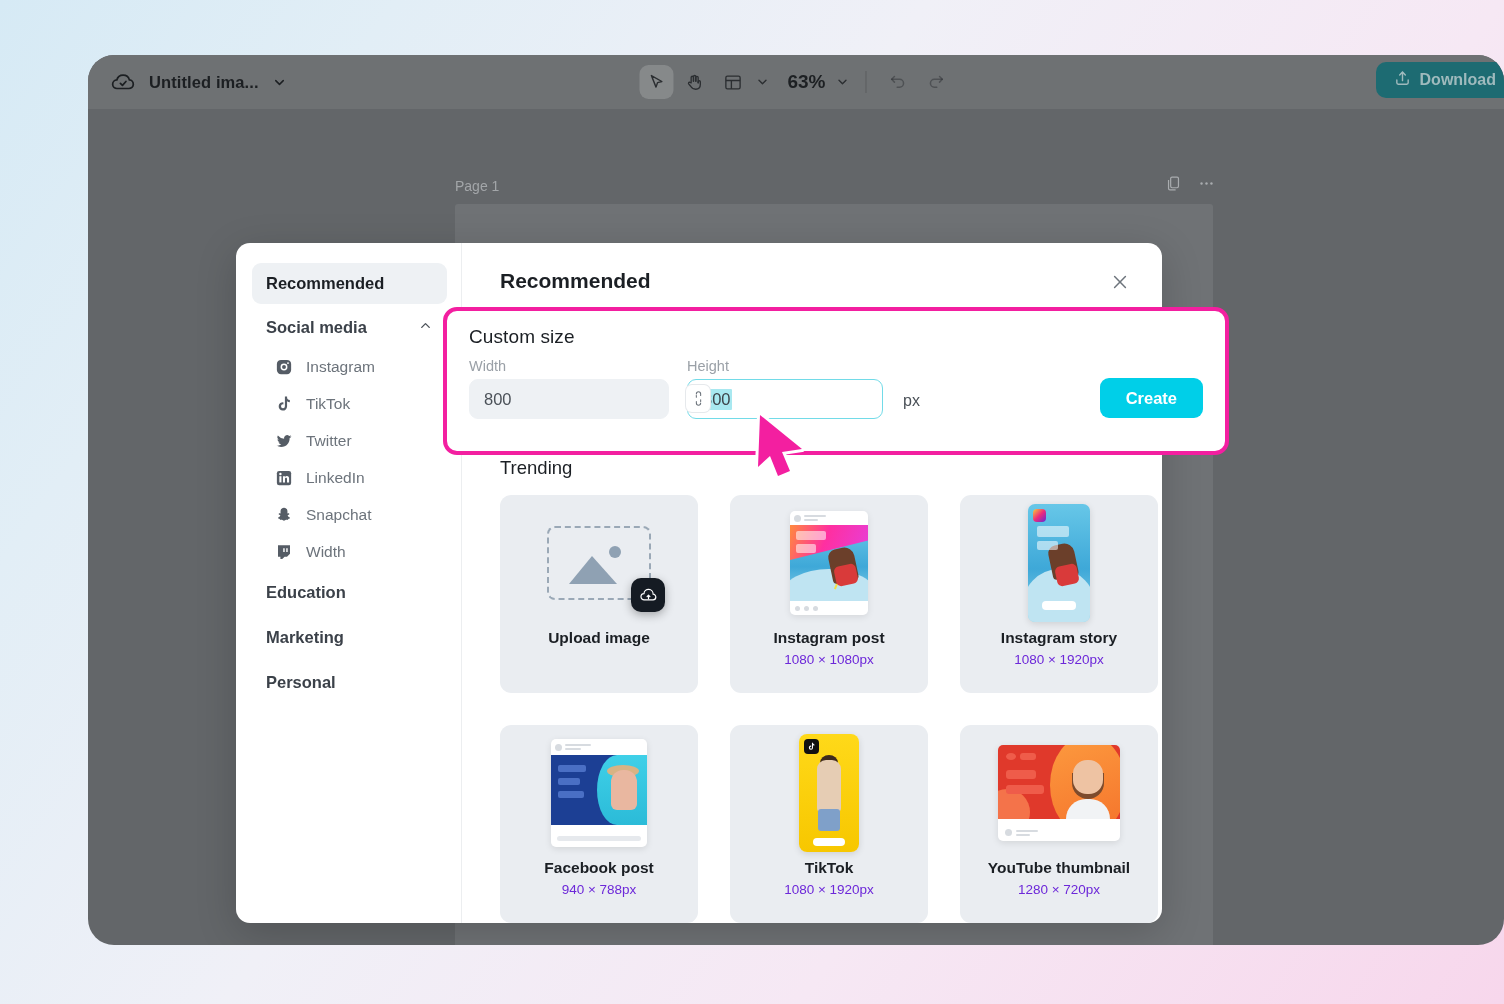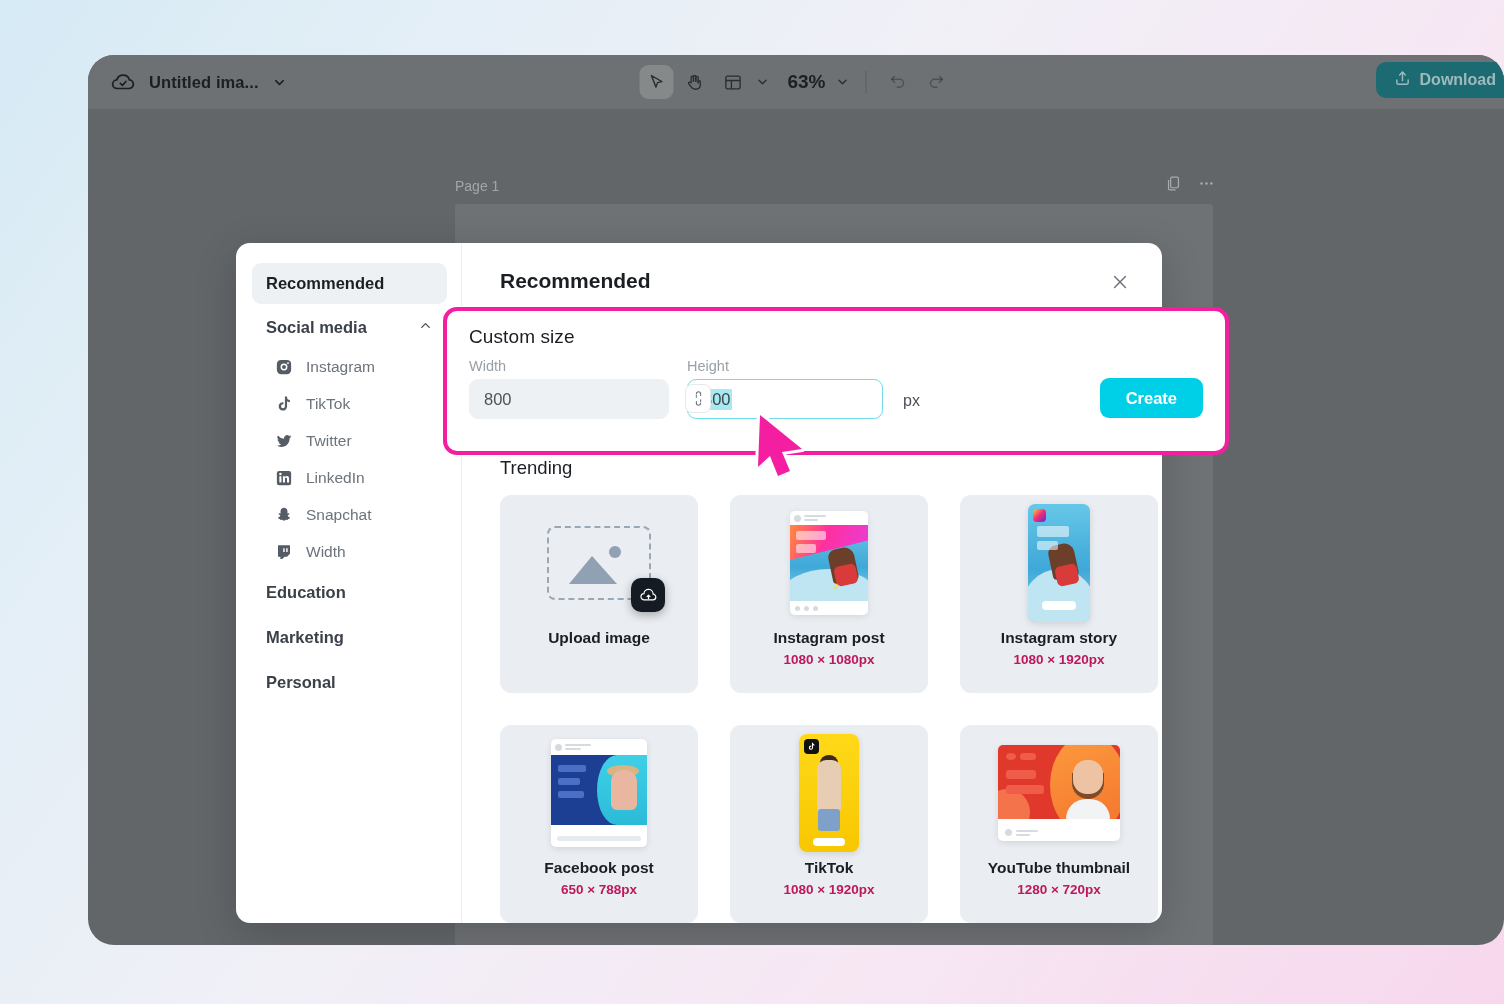--- a/index.html
+++ b/index.html
@@ -156,21 +156,21 @@
     gap: 32px 32px; margin-top: 16px;
   }
   .card {
     background: #eaedf1; border-radius: 11px;
     height: 198px; display: flex; flex-direction: column;
     align-items: center; justify-content: flex-start;
     padding-top: 4px;
   }
   .card-thumb { height: 128px; display: flex; align-items: center; justify-content: center; }
   .card-name { font-size: 15.5px; font-weight: 700; color: #1b1f24; margin-top: 2px; }
-  .card-dim { font-size: 13.5px; color: #be185d; margin-top: 5px; font-weight: bold; }
+  .card-dim { font-size: 13.5px; color: #6d28d9; margin-top: 5px; }
 
   
   .ph-post { width: 78px; height: 104px; background:#fff; border-radius:5px; overflow:hidden; position:relative; box-shadow:0 2px 7px rgba(0,0,0,.09); }
   .ph-bar { height: 14px; display:flex; align-items:center; gap:3px; padding:0 4px; }
   .ph-dot { width:7px;height:7px;border-radius:50%;background:#d7dbe0; }
   .ph-lines { display:flex;flex-direction:column;gap:2px; }
   .ph-line { height:2px;background:#d7dbe0;border-radius:1px; }
   .ph-img { position:relative; height:76px; overflow:hidden; }
   .ph-foot { height:14px; display:flex;align-items:center;gap:4px;padding:0 5px; }
 
@@ -531,21 +531,21 @@
                   <div class="fb-hat"></div>
                     <div class="fb-person"></div>
                   <div class="fb-box" style="top:10px"></div>
                   <div class="fb-box" style="top:23px;width:22px"></div>
                   <div class="fb-box" style="top:36px;width:26px"></div>
                 </div>
                 <div class="fb-foot"></div>
               </div>
             </div>
             <div class="card-name">Facebook post</div>
-            <div class="card-dim">650 × 788px</div>
+            <div class="card-dim">940 × 788px</div>
           </div>
 
           <div class="card">
             <div class="card-thumb">
               <div class="tt">
                 <div class="tt-hair"></div>
                   <div class="tt-person"></div>
                   <div class="tt-jeans"></div>
                 <div class="tt-logo">
                   <svg width="9" height="9" viewBox="0 0 24 24" fill="#fff">

